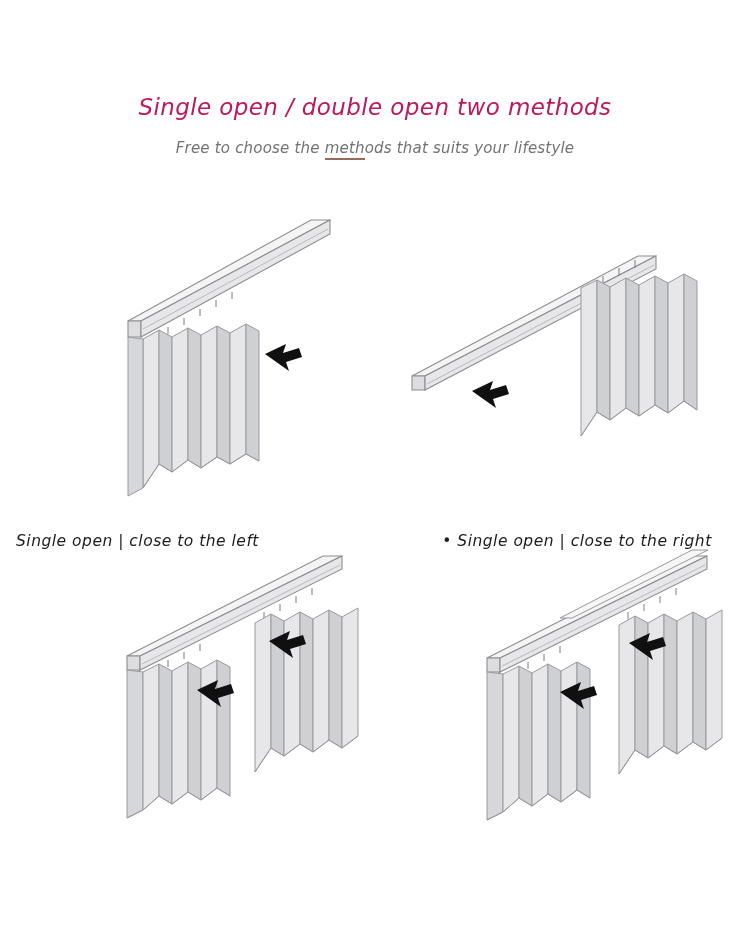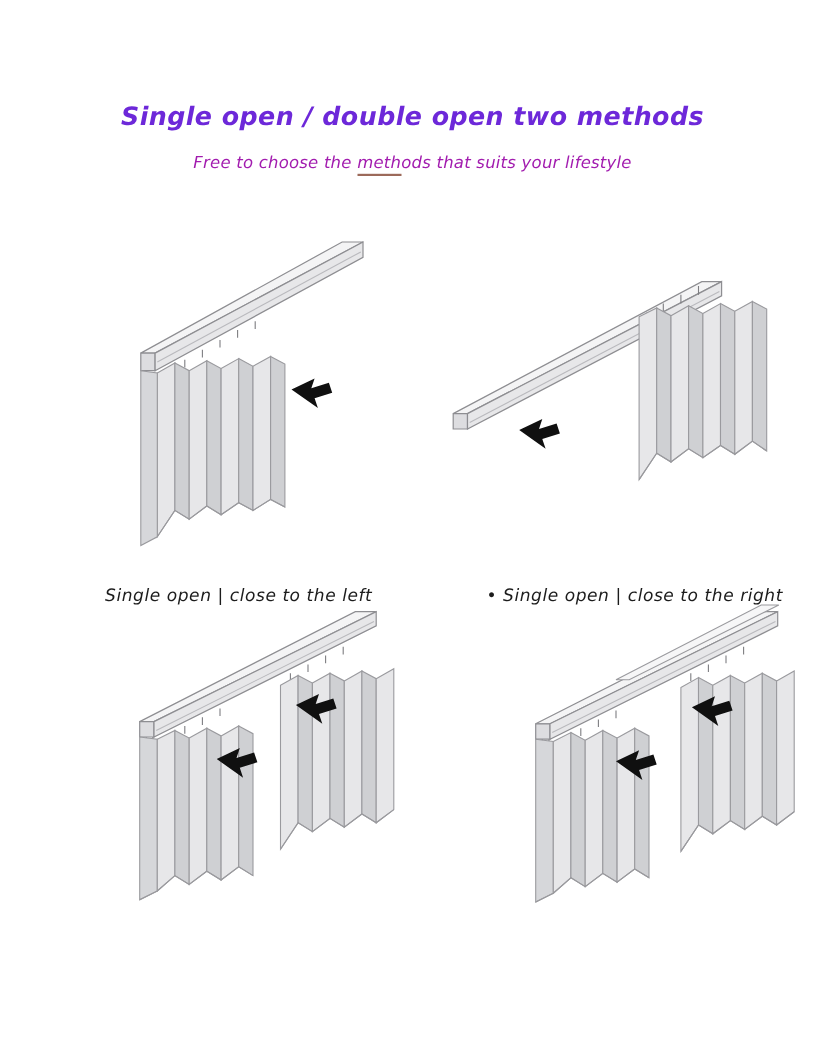--- a/index.html
+++ b/index.html
@@ -25,32 +25,32 @@
   .header {
     position: absolute;
     top: 92px;
     left: 0;
     width: 750px;
     text-align: center;
   }
   .title {
     font-family: "DejaVu Sans", sans-serif;
     font-style: italic;
-    font-weight: bold;
+    font-weight: normal;
     font-size: 23px;
     letter-spacing: 0.4px;
-    color: #6d28d9;
+    color: #be185d;
     margin: 0;
     line-height: 30px;
   }
   .subtitle {
     font-family: "DejaVu Sans", sans-serif;
     font-style: italic;
     font-size: 15px;
-    color: #a21caf;
+    color: #737373;
     margin: 16px 0 0 0;
     line-height: 20px;
     letter-spacing: 0.2px;
   }
   .subtitle .underlined {
     border-bottom: 2px solid #9c6a5a;
     padding-bottom: 1px;
   }
 
   
@@ -74,21 +74,21 @@
     color: #1c1c1c;
     letter-spacing: 0.5px;
     line-height: 23px;
   }
 
   .cell-1 { left: 12px;  top: 0px;   width: 380px; }
   .cell-2 { left: 392px; top: 0px;   width: 358px; }
   .cell-3 { left: 12px;  top: 352px; width: 380px; }
   .cell-4 { left: 392px; top: 352px; width: 358px; }
 
-  .cap-1 { position: absolute; top: 334px; left: 15px;   width: 380px; text-align: center; }
+  .cap-1 { position: absolute; top: 334px; left: 4px;   width: 380px; text-align: left; }
   .cap-2 { position: absolute; top: 334px; left: 0;   width: 358px; text-align: center; padding-left: 12px; box-sizing: border-box;}
 
   svg { display: block; }
 </style>
 </head>
 <body>
 
 <div class="page">
 
   <div class="header">

